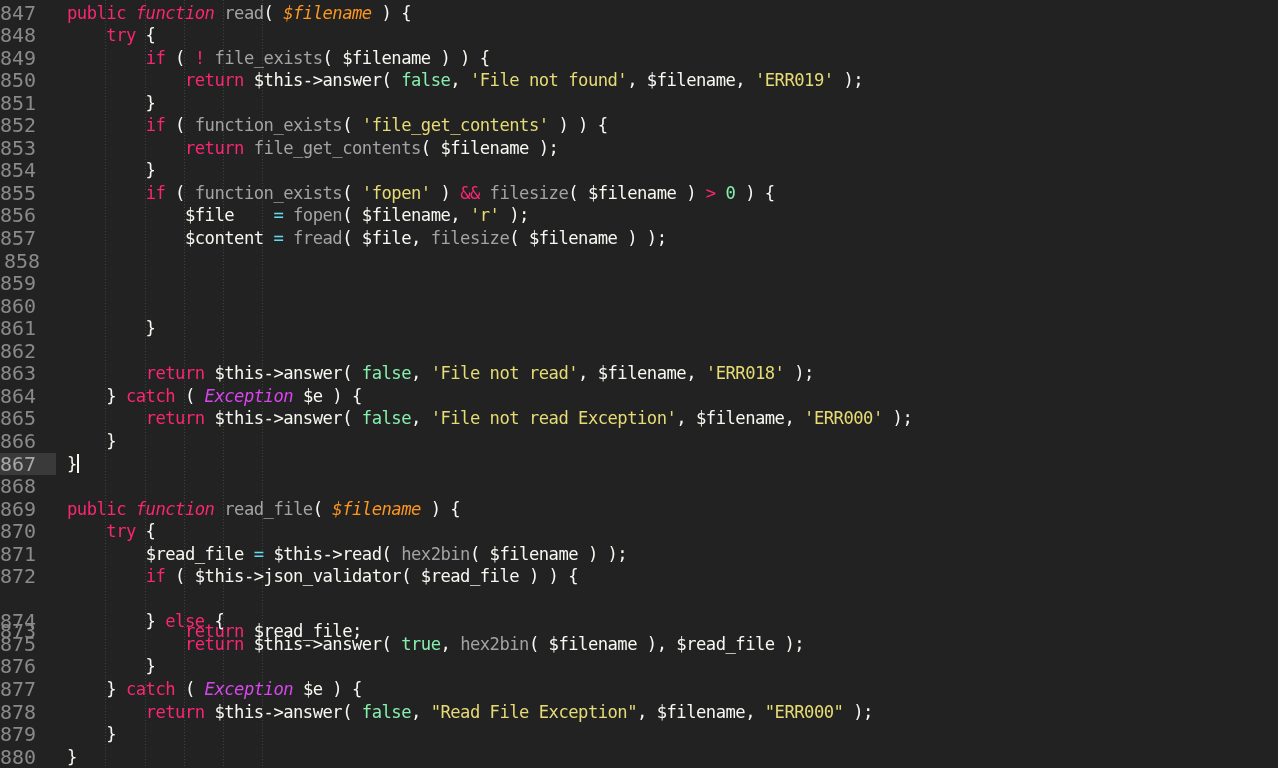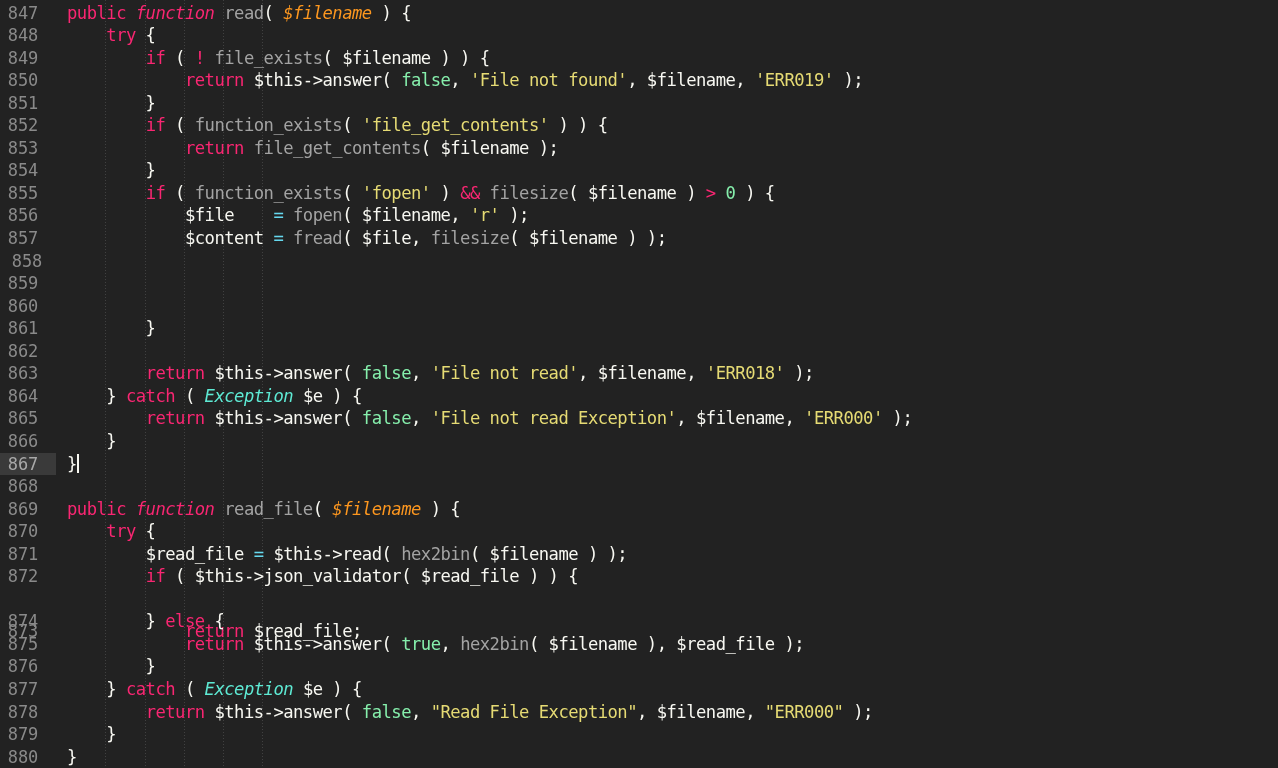--- a/index.html
+++ b/index.html
@@ -57,46 +57,46 @@
     line-height: 22.55px;
     white-space: pre;
     font-size: 17.2px;
   }
   .gutter {
     position: absolute;
     left: 0;
     top: 0;
     width: 56px;
     height: 22.55px;
-    text-align: center;
+    text-align: left;
     box-sizing: border-box;
     padding-right: 10px;
     color: #8a8a8a;
-    font-size: 17px;
+    font-size: 20px;
     letter-spacing: 0px;
   }
   .line.active .gutter {
     background: #3a3a3a;
     color: #a8a8a8;
   }
   .code {
     position: absolute;
     left: 67px;
     top: 0;
     height: 22.55px;
     color: #f8f8f2;
     letter-spacing: -0.18px;
   }
 
   
   .kw    { color: #f92672; }            
   .fnkw  { color: #f92672; font-style: italic; } 
   .param { color: #fd971f; font-style: italic; } 
   .fn    { color: #a3a3a3; }            
-  .cls   { color: #5eead4; font-style: italic; margin-top: 13px; } 
+  .cls   { color: #d946ef; font-style: italic; margin-top: 13px; } 
   .str   { color: #e6db74; }            
   .const { color: #86efac; }            
   .op    { color: #f92672; }            
   .eq    { color: #66d9ef; }            
   .pun   { color: #f8f8f2; }            
   .var   { color: #f8f8f2; }            
 
   
   .cursor {
     display: inline-block;

